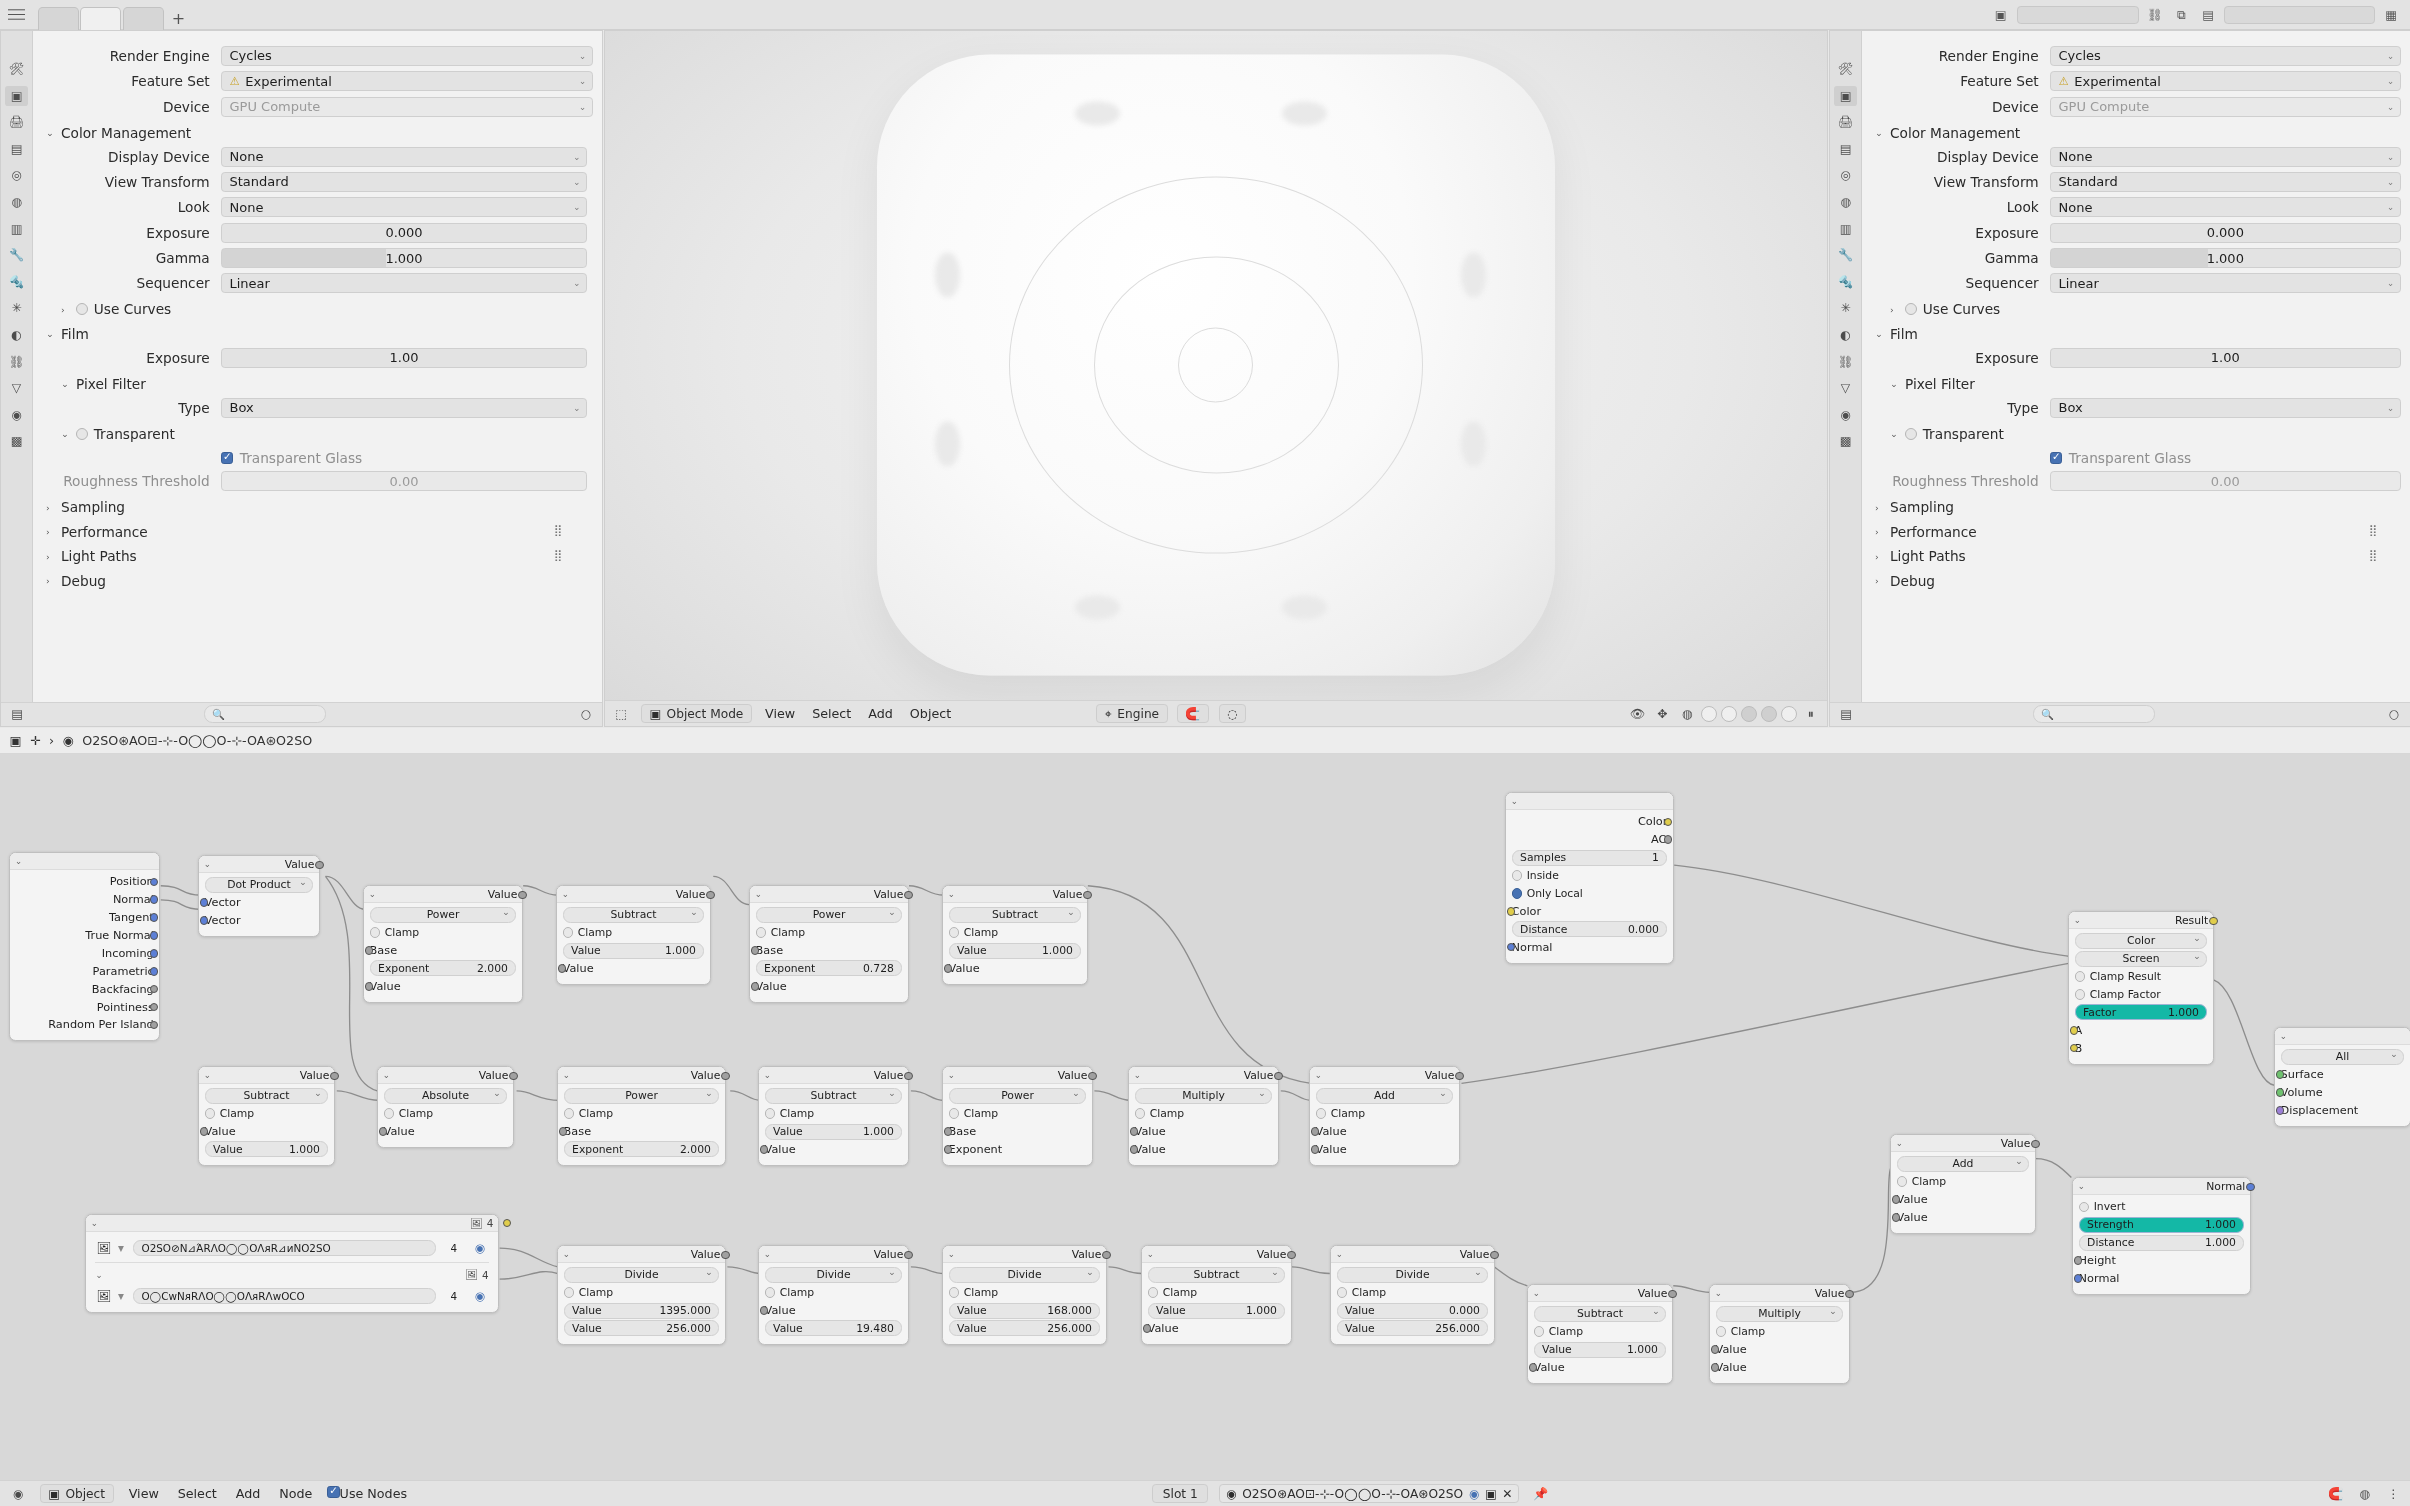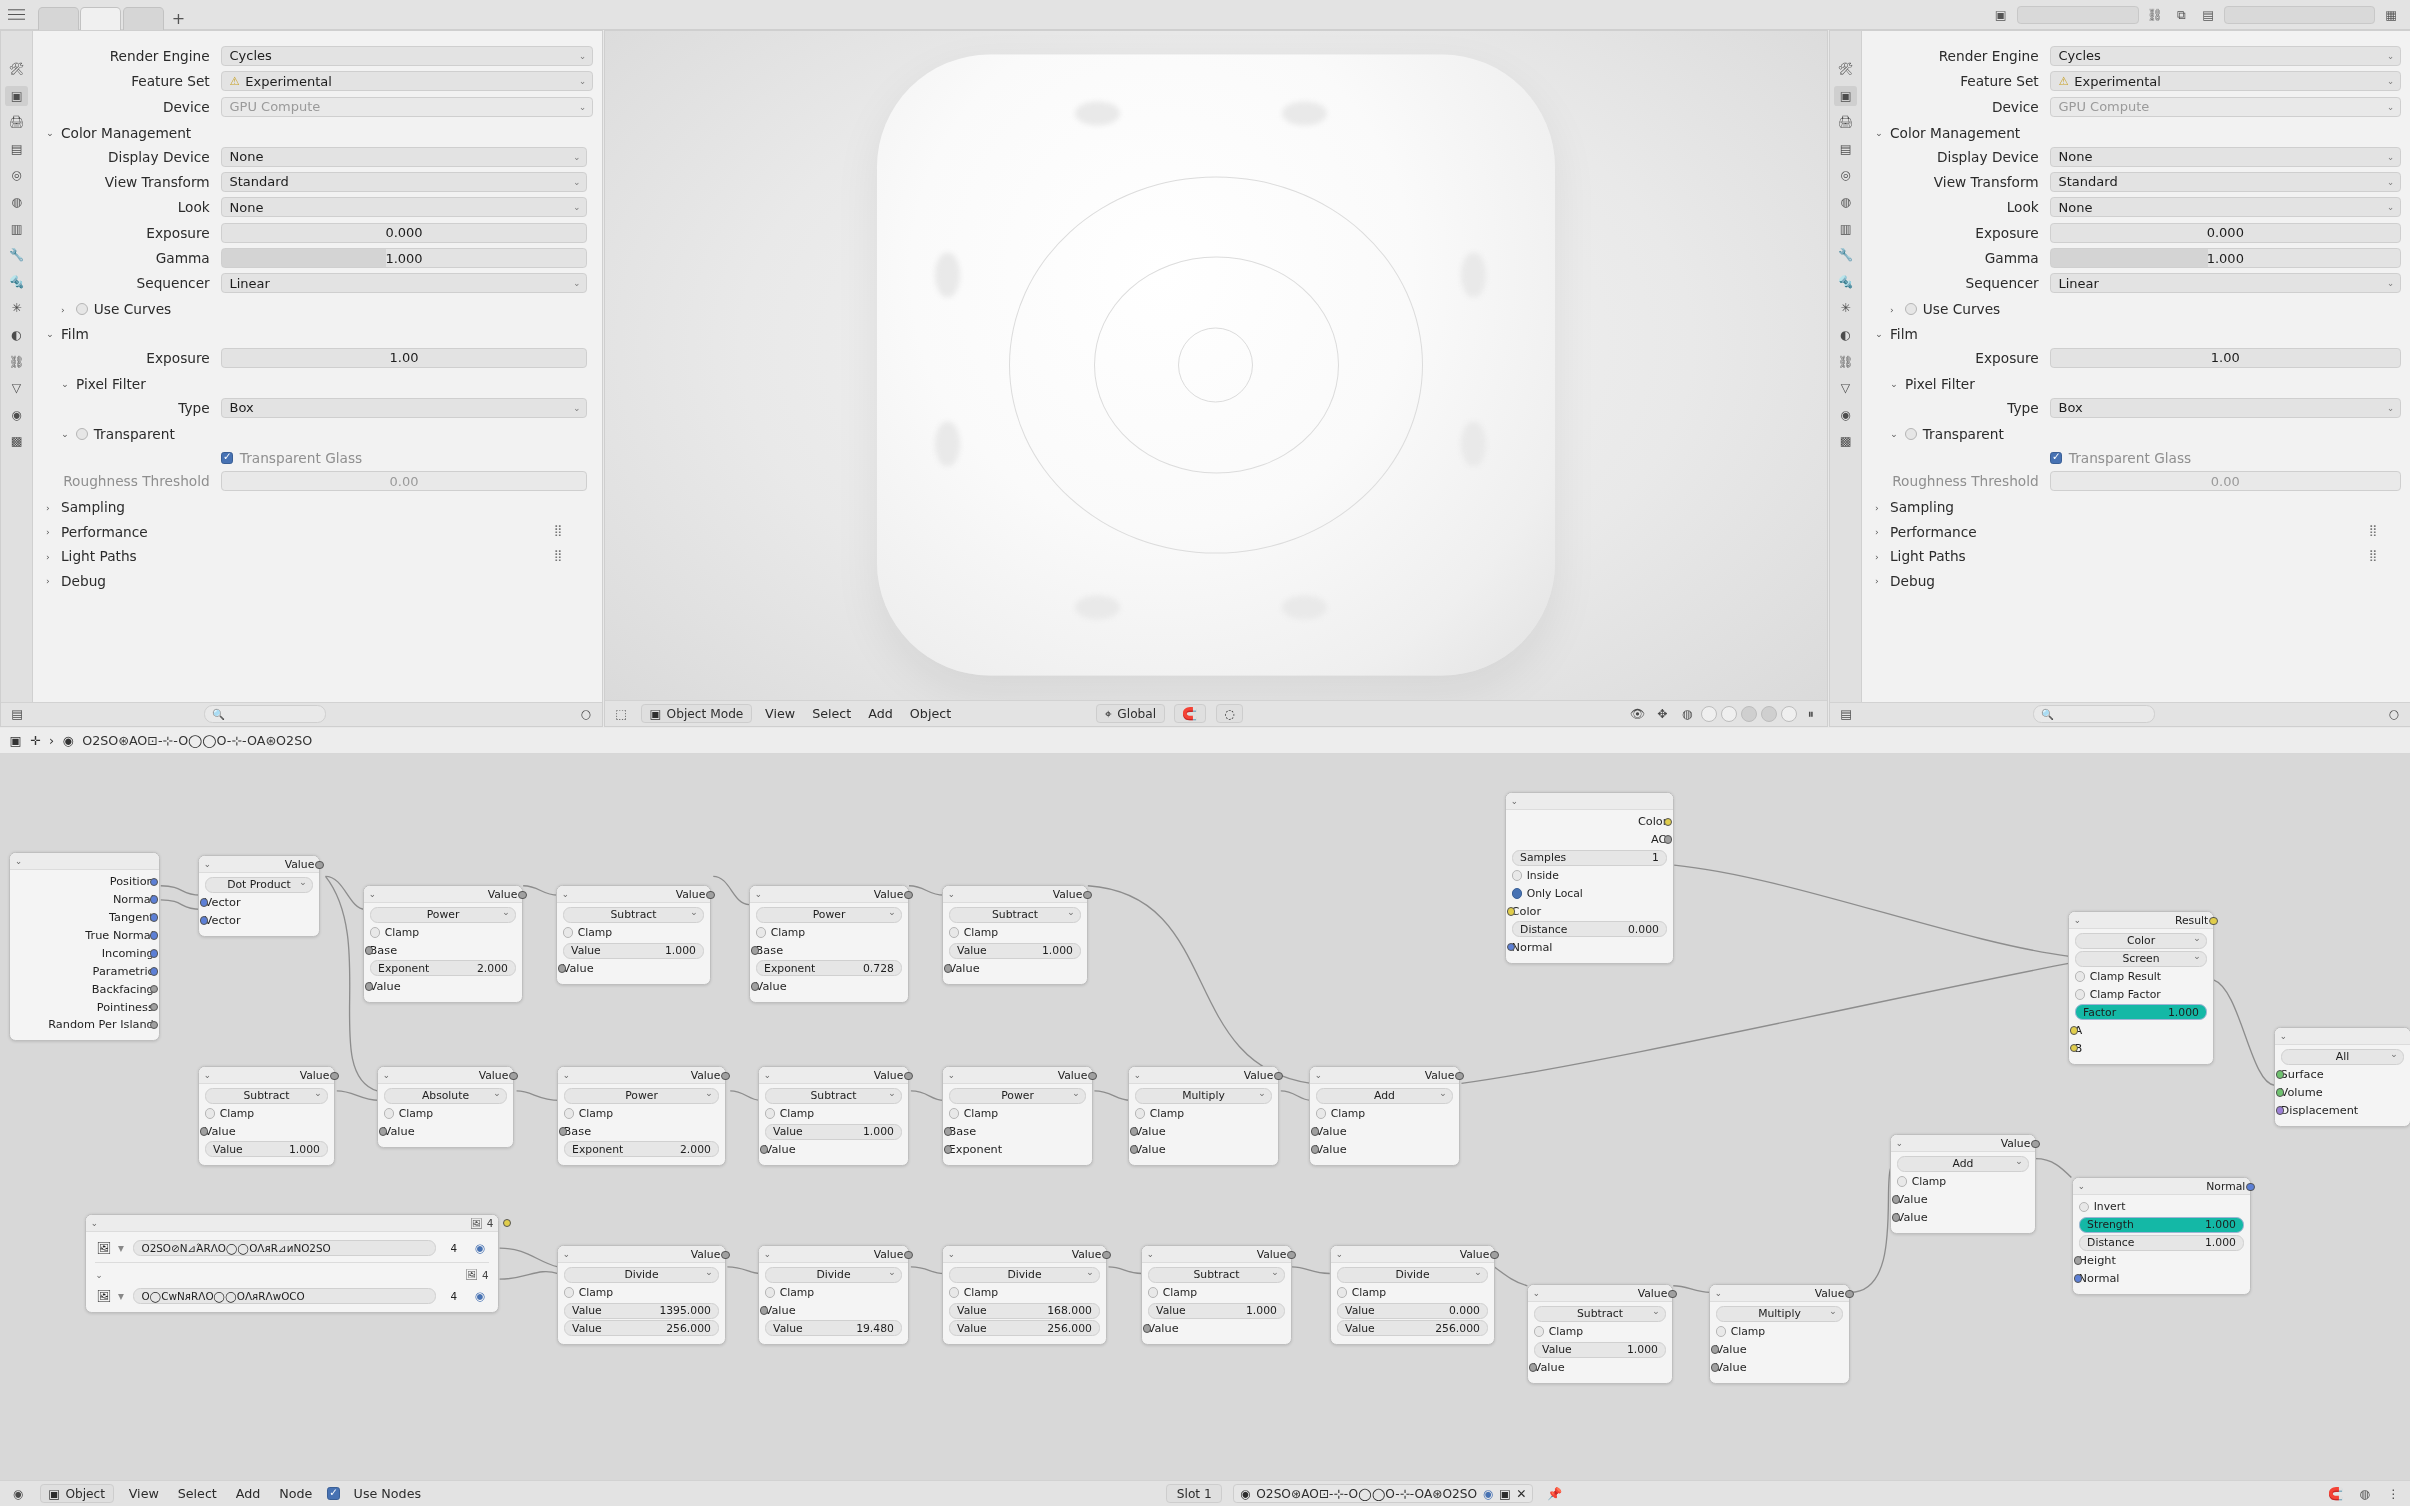--- a/index.html
+++ b/index.html
@@ -347,21 +347,21 @@
       <div class="mode-pill">
         <span>▣</span>
         <span>Object Mode</span>
       </div>
       <div class="vf-menu">View</div>
       <div class="vf-menu">Select</div>
       <div class="vf-menu">Add</div>
       <div class="vf-menu">Object</div>
       <div style="margin-left:132px" class="mode-pill">
         <span>⌖</span>
-        <span>Global</span>
+        <span>Engine</span>
       </div>
       <div class="mode-pill">
           <span>🧲</span>
         </div>
       <div class="mode-pill">
           <span>◌</span>
         </div>
       <div class="vf-right">
         <div class="hdr-icon">👁</div>
         <div class="hdr-icon">✥</div>
@@ -1369,21 +1369,21 @@
     <div class="nodes-footer">
       <div class="hdr-icon">◉</div>
       <div class="mode-pill">
         <span>▣</span>
         <span>Object</span>
       </div>
       <div class="vf-menu">View</div>
       <div class="vf-menu">Select</div>
       <div class="vf-menu">Add</div>
       <div class="vf-menu">Node</div>
-      <div style="display:flex;align-items:center;gap:14px">
+      <div style="display:flex;gap:0">
         <span class="cb on"></span>
         <span>Use Nodes</span>
       </div>
       <div class="slotpill" style="margin-left:734px">Slot 1</div>
       <div class="matpill" style="min-width:264px">
         <span>◉</span>
         <span>O2SO⊛AO⊡-⊹-O◯◯O-⊹-OA⊛O2SO</span>
         <span style="margin-left:auto;color:#4772b3">◉</span>
         <span>▣</span>
         <span>✕</span>

